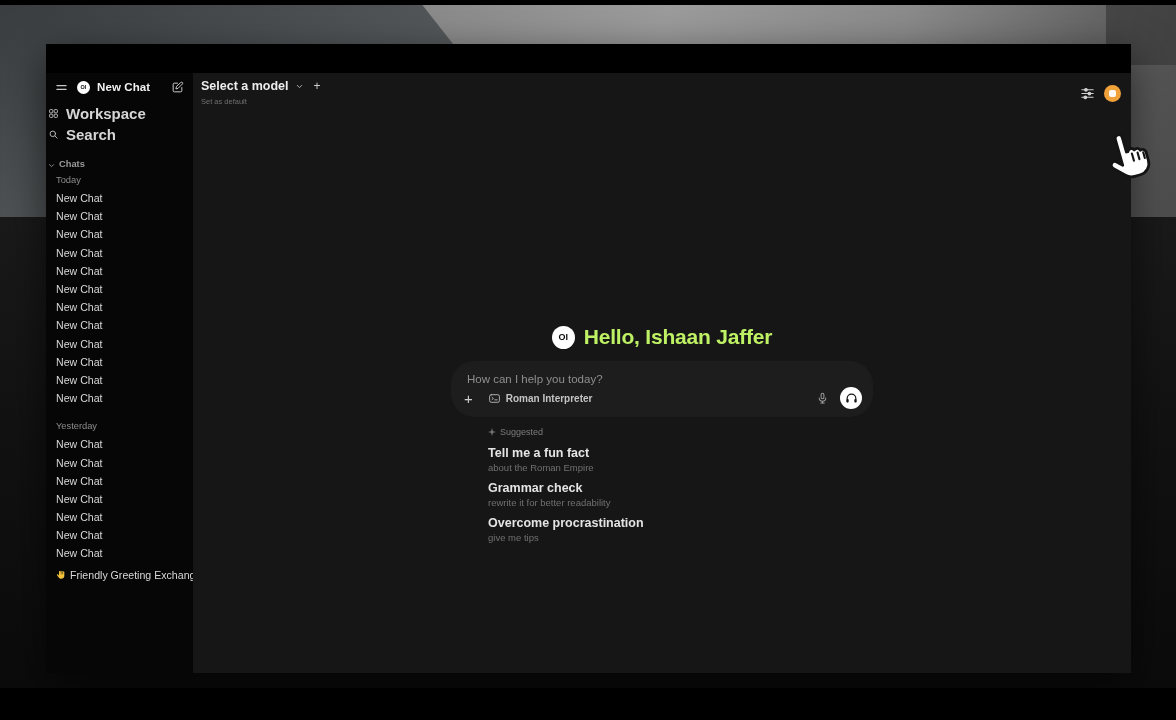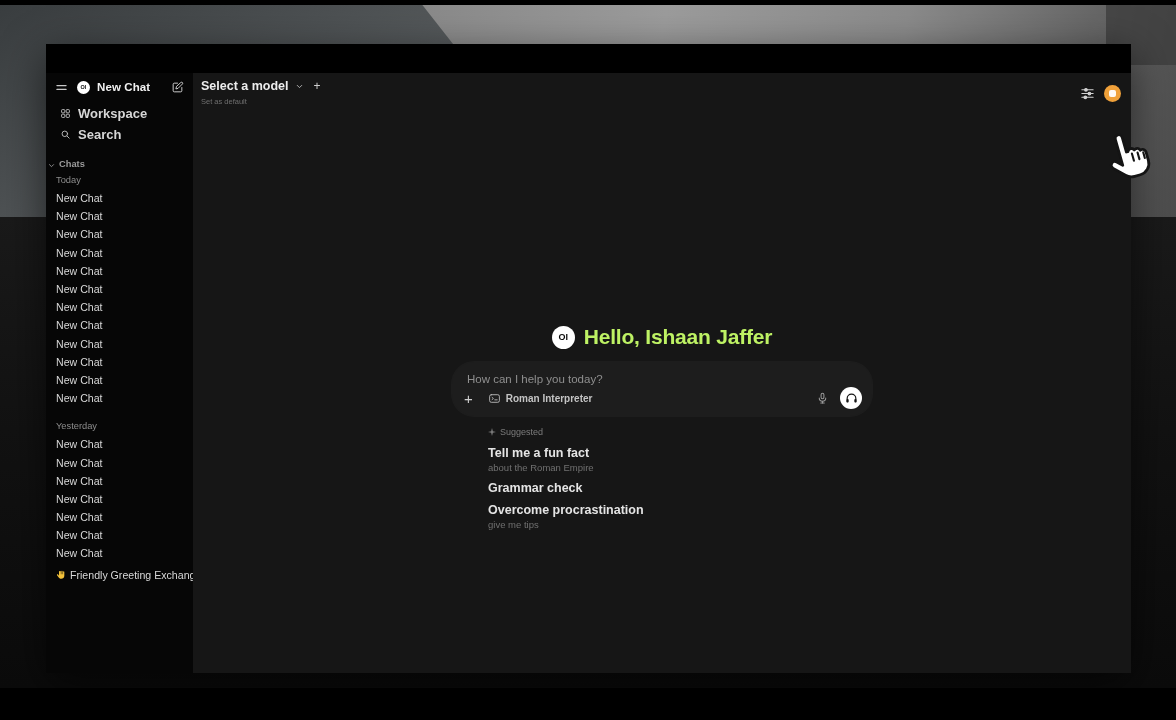--- a/index.html
+++ b/index.html
@@ -26,22 +26,22 @@
 
   
   .sidebar { width:147px; background:#060606; flex:0 0 auto; padding-top:5px; overflow:hidden; }
   .side-header { display:flex; align-items:center; height:18px; padding:0 9px; }
   .side-header .brand-logo { margin-left:9px; }
   .side-title { margin-left:7px; font-size:11.5px; font-weight:700; color:#f1f1f1; letter-spacing:.1px; }
   .spacer { flex:1; }
   .logo-circle { border-radius:50%; background:#fff; color:#0a0a0a; display:flex; align-items:center;
     justify-content:center; font-weight:800; }
   .logo-sm { width:13px; height:13px; font-size:5.5px; }
-  .side-row { display:flex; align-items:center; gap:7px; padding:0 14px; height:17px;
-    color:#d6d6d6; font-size:13px; font-weight:600; }
+  .side-row { display:flex; align-items:center; gap:7px; padding:0 2px; height:17px;
+    color:#d6d6d6; font-size:15px; font-weight:600; }
   .row-workspace { margin-top:9px; }
   .row-search { margin-top:4px; }
   .side-chats { display:flex; align-items:flex-end; gap:4px; padding:0 2px; margin-top:14px;
     color:#9b9b9b; font-size:9.3px; font-weight:600; height:12px; }
   .group-label { padding:0 10px; margin-top:4px; color:#8d8d8d; font-size:9.3px; height:14px;
     display:flex; align-items:center; }
   .chat-list { margin-top:2px; }
   .chat-item { height:18.2px; display:flex; align-items:center; padding:0 10px;
     color:#d8d8d8; font-size:10.6px; font-weight:500; white-space:nowrap; }
   .group-yesterday { margin-top:12px; }
@@ -270,20 +270,21 @@
             </div>
             <div>
 
                 <div class="sugg-item">
                   <div class="sugg-title">Tell me a fun fact</div>
                   <div class="sugg-sub">about the Roman Empire</div>
                 </div>
 
                 <div class="sugg-item">
                   <div class="sugg-title">Grammar check</div>
+                  <div class="sugg-sub">rewrite it for better readability</div>
                 </div>
 
                 <div class="sugg-item">
                   <div class="sugg-title">Overcome procrastination</div>
                   <div class="sugg-sub">give me tips</div>
                 </div>
               </div>
           </div>
         </div>
 

